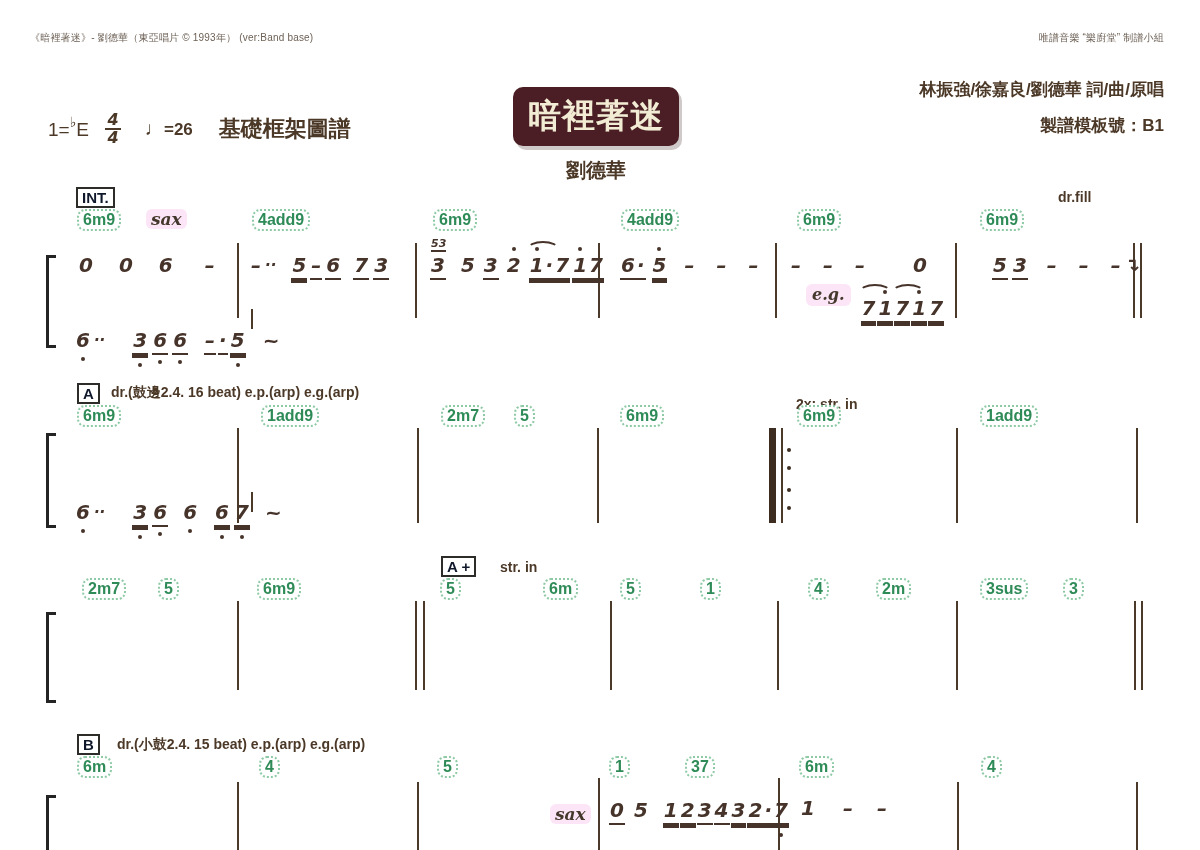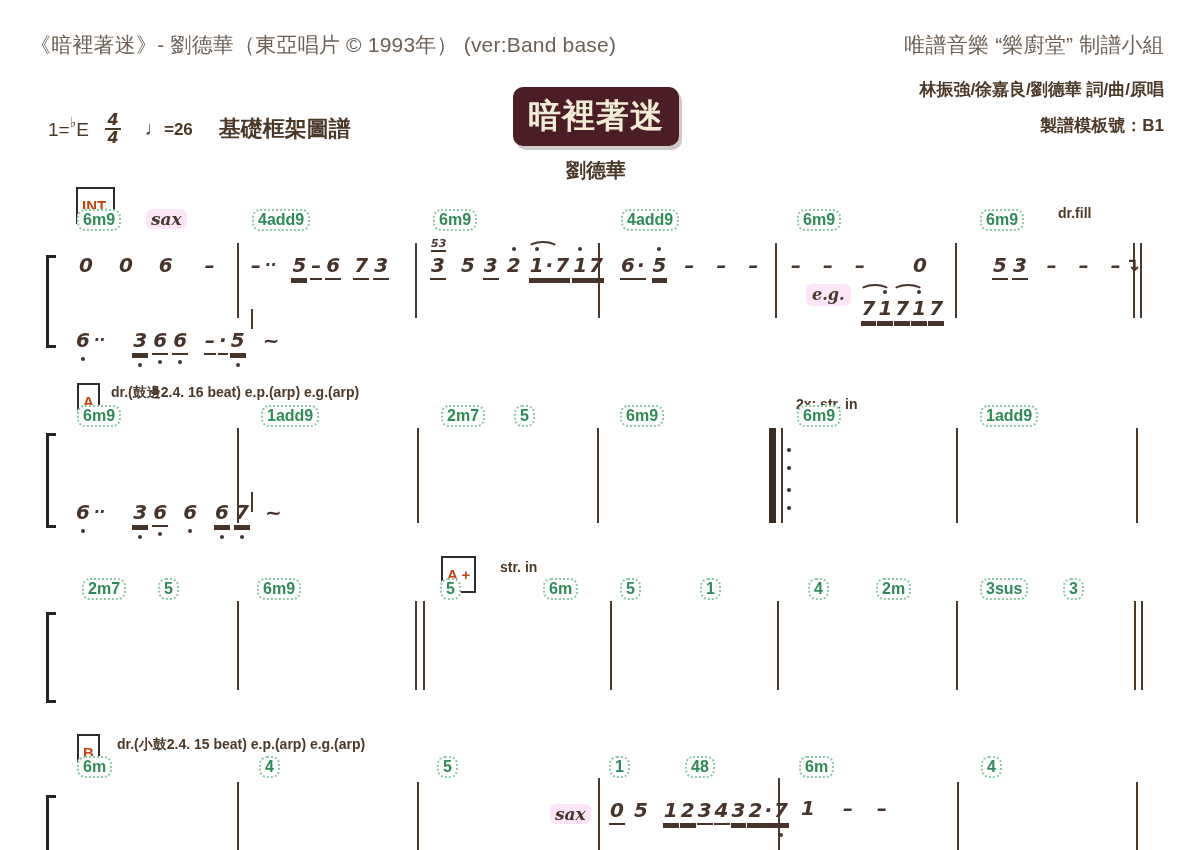--- a/index.html
+++ b/index.html
@@ -1,18 +1,18 @@
 <!DOCTYPE html>
 <html style="--ink: #46332a; --ink2: #4b3827; --hdr: #6d6156; --green: #2e8b57; --greenb: #8ecaa5; --maroon: #4a1e24; --cream: #f2ecd4; --pink: #fbe5f7;"><head>
 <meta charset="utf-8">
 <style>
   html,body{margin:0;padding:0;background:#fff}
   #page{position:relative;width:1200px;height:850px;background:#fff;overflow:hidden;
         font-family:"Liberation Sans",sans-serif;}
-  .hdr{position:absolute;font-size:21px;color:var(--hdr,#6d6156);letter-spacing:.2px;white-space:nowrap}
+  .hdr{position:absolute;font-size:10px;color:var(--hdr,#6d6156);letter-spacing:.2px;white-space:nowrap}
   #hdr-left{left:30px;top:31px}
   #hdr-right{right:36px;top:31px}
   .credit{position:absolute;right:36px;font-size:17px;font-weight:bold;color:var(--ink2,#4b3827);white-space:nowrap}
   #credit1{top:78px}
   #credit2{top:114px}
   #keyline{position:absolute;left:48px;top:108px;height:42px;display:flex;align-items:center;color:var(--ink2,#4b3827)}
   #key{font-size:19px;font-weight:normal}
   #key sup{font-size:14px;position:relative;top:-2px}
   #timesig{display:inline-flex;flex-direction:column;align-items:center;margin-left:16px;
            font-style:italic;font-weight:bold;font-size:16px;line-height:14px;font-family:"DejaVu Sans",sans-serif}
@@ -20,22 +20,22 @@
   #tempo{margin-left:24px;font-size:17px;font-weight:bold;white-space:nowrap}
   #tempo .qn{font-size:19px}
   #scoretype{margin-left:26px;font-size:22px;font-weight:bold;white-space:nowrap}
   #title-box{position:absolute;left:513px;top:87px;width:166px;height:59px;background:var(--maroon,#4a1e24);
              border-radius:10px;display:flex;align-items:center;justify-content:center;
              box-shadow:3px 4px 0 rgba(95,75,75,.3)}
   #title-box span{font-size:33px;font-weight:bold;color:var(--cream,#f2ecd4);letter-spacing:1px;white-space:nowrap}
   #artist{position:absolute;left:513px;top:157px;width:166px;text-align:center;font-size:20px;
           font-weight:bold;color:var(--ink2,#4b3827)}
   #score{position:absolute;left:0;top:0;width:1200px;height:850px}
-  .secbox{position:absolute;border:2px solid #2e2c28;color:#c2410c;font-size:15px;font-weight:bold;
-          padding:8px 4px;line-height:17px;background:#fff;white-space:nowrap}
+  .secbox{position:absolute;border:2px solid #2e2c28;color:#0f172a;font-size:15px;font-weight:bold;
+          padding:0 4px;line-height:17px;background:#fff;white-space:nowrap}
   .instr{position:absolute;font-size:14px;font-weight:bold;color:var(--ink2,#4b3827);white-space:nowrap}
   .chord{position:absolute;border:2px dotted var(--greenb,#8ecaa5);border-radius:8px;color:var(--green,#2e8b57);
          font-size:16px;font-weight:bold;padding:0 4px;line-height:18px;background:#fff;white-space:nowrap}
   .tag-pink{position:absolute;background:var(--pink,#fbe5f7);border-radius:6px;padding:0 5px;
             font-family:"DejaVu Serif",serif;font-style:italic;font-weight:bold;font-size:17px;
             color:#43382b;white-space:nowrap}
   .barline{position:absolute;width:2px;background:#4b392a}
   .barline.thick{width:7px;background:#3c2d20}
   .rdot{position:absolute;width:4px;height:4px;border-radius:50%;background:#3c2d20}
   .bracket{position:absolute;width:10px;border-left:3px solid #242424}
@@ -83,21 +83,21 @@
     <span id="scoretype">基礎框架圖譜</span>
   </div>
 
   <div id="title-box">
     <span>暗裡著迷</span>
   </div>
   <div id="artist">劉德華</div>
 
   <div id="score">
       <div class="secbox" style="left: 76px; top: 187px;">INT.</div>
-      <div class="instr" style="left: 1058px; top: 189px; margin-top: 16px;">dr.fill</div>
+      <div class="instr" style="left: 1058px; top: 189px;">dr.fill</div>
       <div class="chord" style="left: 77px; top: 209px;">6m9</div>
       <div class="tag-pink" style="left: 146px; top: 209px;">sax</div>
       <div class="chord" style="left: 252px; top: 209px;">4add9</div>
       <div class="chord" style="left: 433px; top: 209px;">6m9</div>
       <div class="chord" style="left: 621px; top: 209px;">4add9</div>
       <div class="chord" style="left: 797px; top: 209px;">6m9</div>
       <div class="chord" style="left: 980px; top: 209px;">6m9</div>
       <div class="bracket" style="left: 46px; top: 255px; height: 93px;"></div>
       <div class="barline" style="left: 237px; top: 243px; height: 75px;"></div>
       <div class="barline" style="left: 415px; top: 243px; height: 75px;"></div>
@@ -229,21 +229,21 @@
       <div class="barline" style="left: 956px; top: 601px; height: 89px;"></div>
       <div class="barline" style="left: 1134px; top: 601px; height: 89px;"></div>
       <div class="barline" style="left: 1141px; top: 601px; height: 89px;"></div>
       <div class="secbox" style="left: 77px; top: 734px;">B</div>
       <div class="instr" style="left: 117px; top: 736px;">dr.(小鼓2.4. 15 beat) e.p.(arp) e.g.(arp)</div>
       <div class="tag-pink" style="left: 550px; top: 804px;">sax</div>
       <div class="chord" style="left: 77px; top: 756px;">6m</div>
       <div class="chord" style="left: 259px; top: 756px;">4</div>
       <div class="chord" style="left: 437px; top: 756px;">5</div>
       <div class="chord" style="left: 609px; top: 756px;">1</div>
-      <div class="chord" style="left: 685px; top: 756px;">48</div>
+      <div class="chord" style="left: 685px; top: 756px;">37</div>
       <div class="chord" style="left: 799px; top: 756px;">6m</div>
       <div class="chord" style="left: 981px; top: 756px;">4</div>
       <div class="bracket nobot" style="left: 46px; top: 795px; height: 55px;"></div>
       <div class="barline" style="left: 237px; top: 782px; height: 68px;"></div>
       <div class="barline" style="left: 417px; top: 782px; height: 68px;"></div>
       <div class="barline" style="left: 598px; top: 778px; height: 72px;"></div>
       <div class="barline" style="left: 778px; top: 778px; height: 72px;"></div>
       <div class="barline" style="left: 957px; top: 782px; height: 68px;"></div>
       <div class="barline" style="left: 1136px; top: 782px; height: 68px;"></div>
       <div class="noterow" style="left: 609px; top: 798px;">

